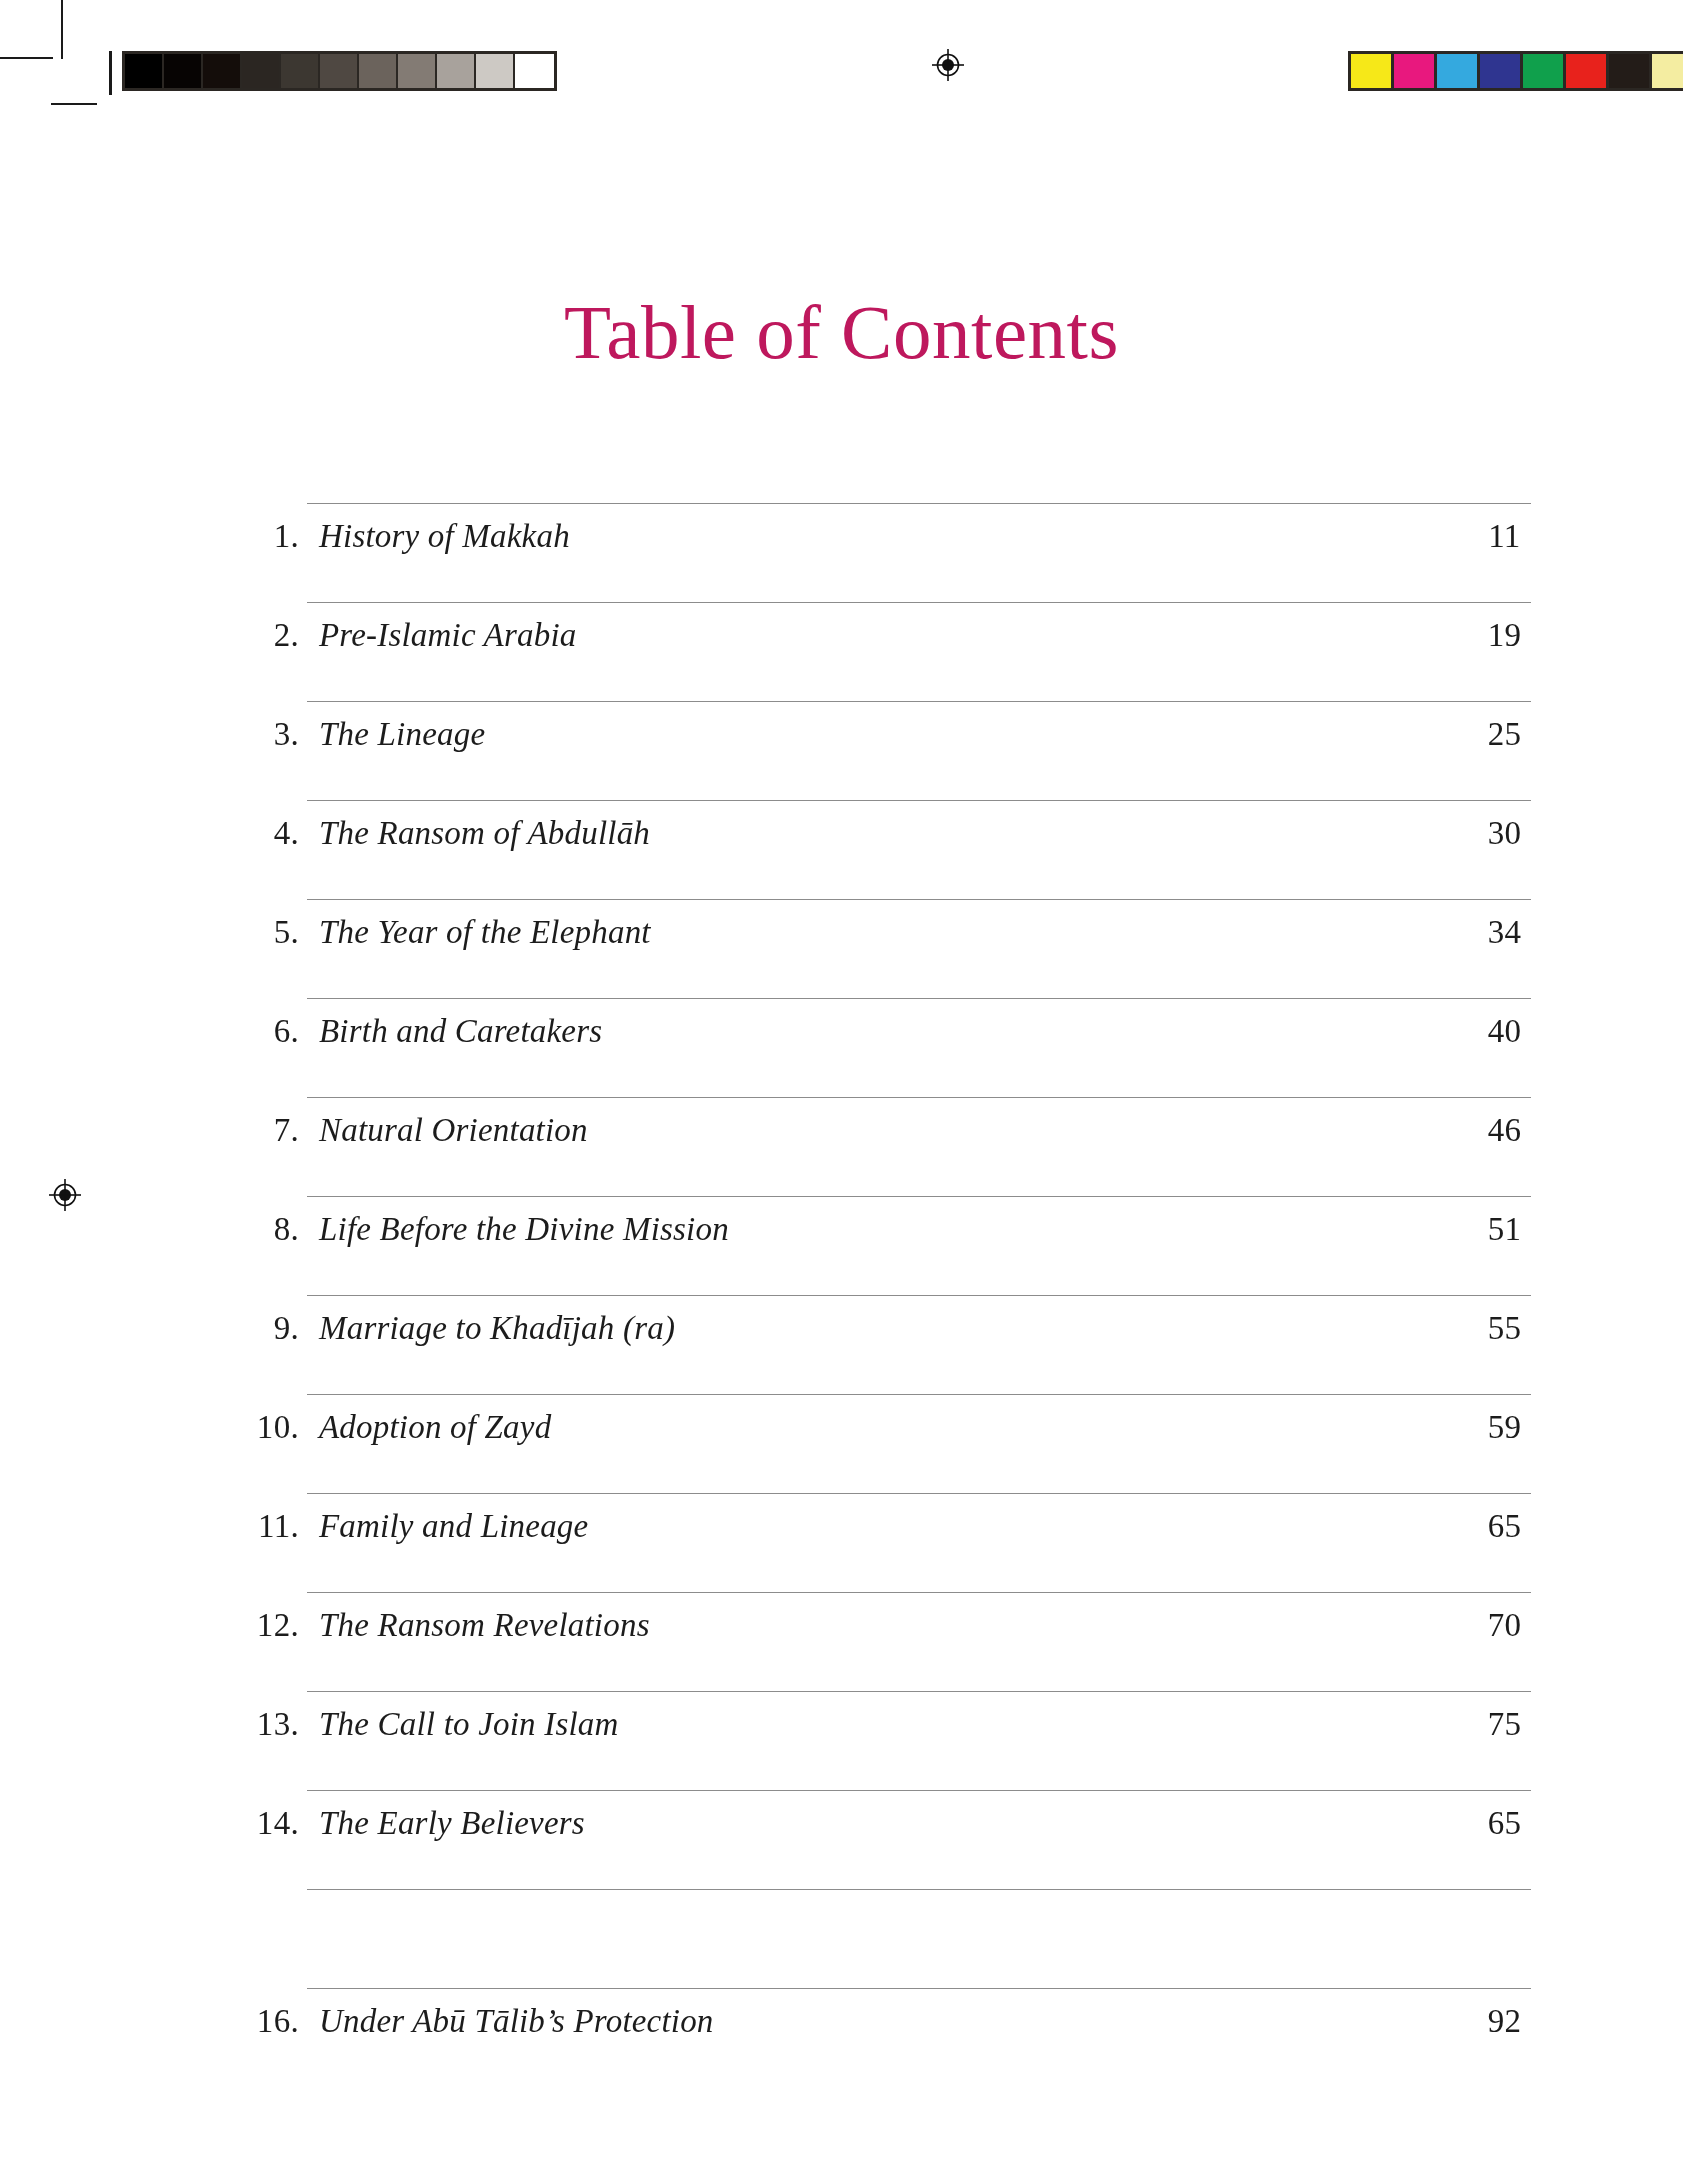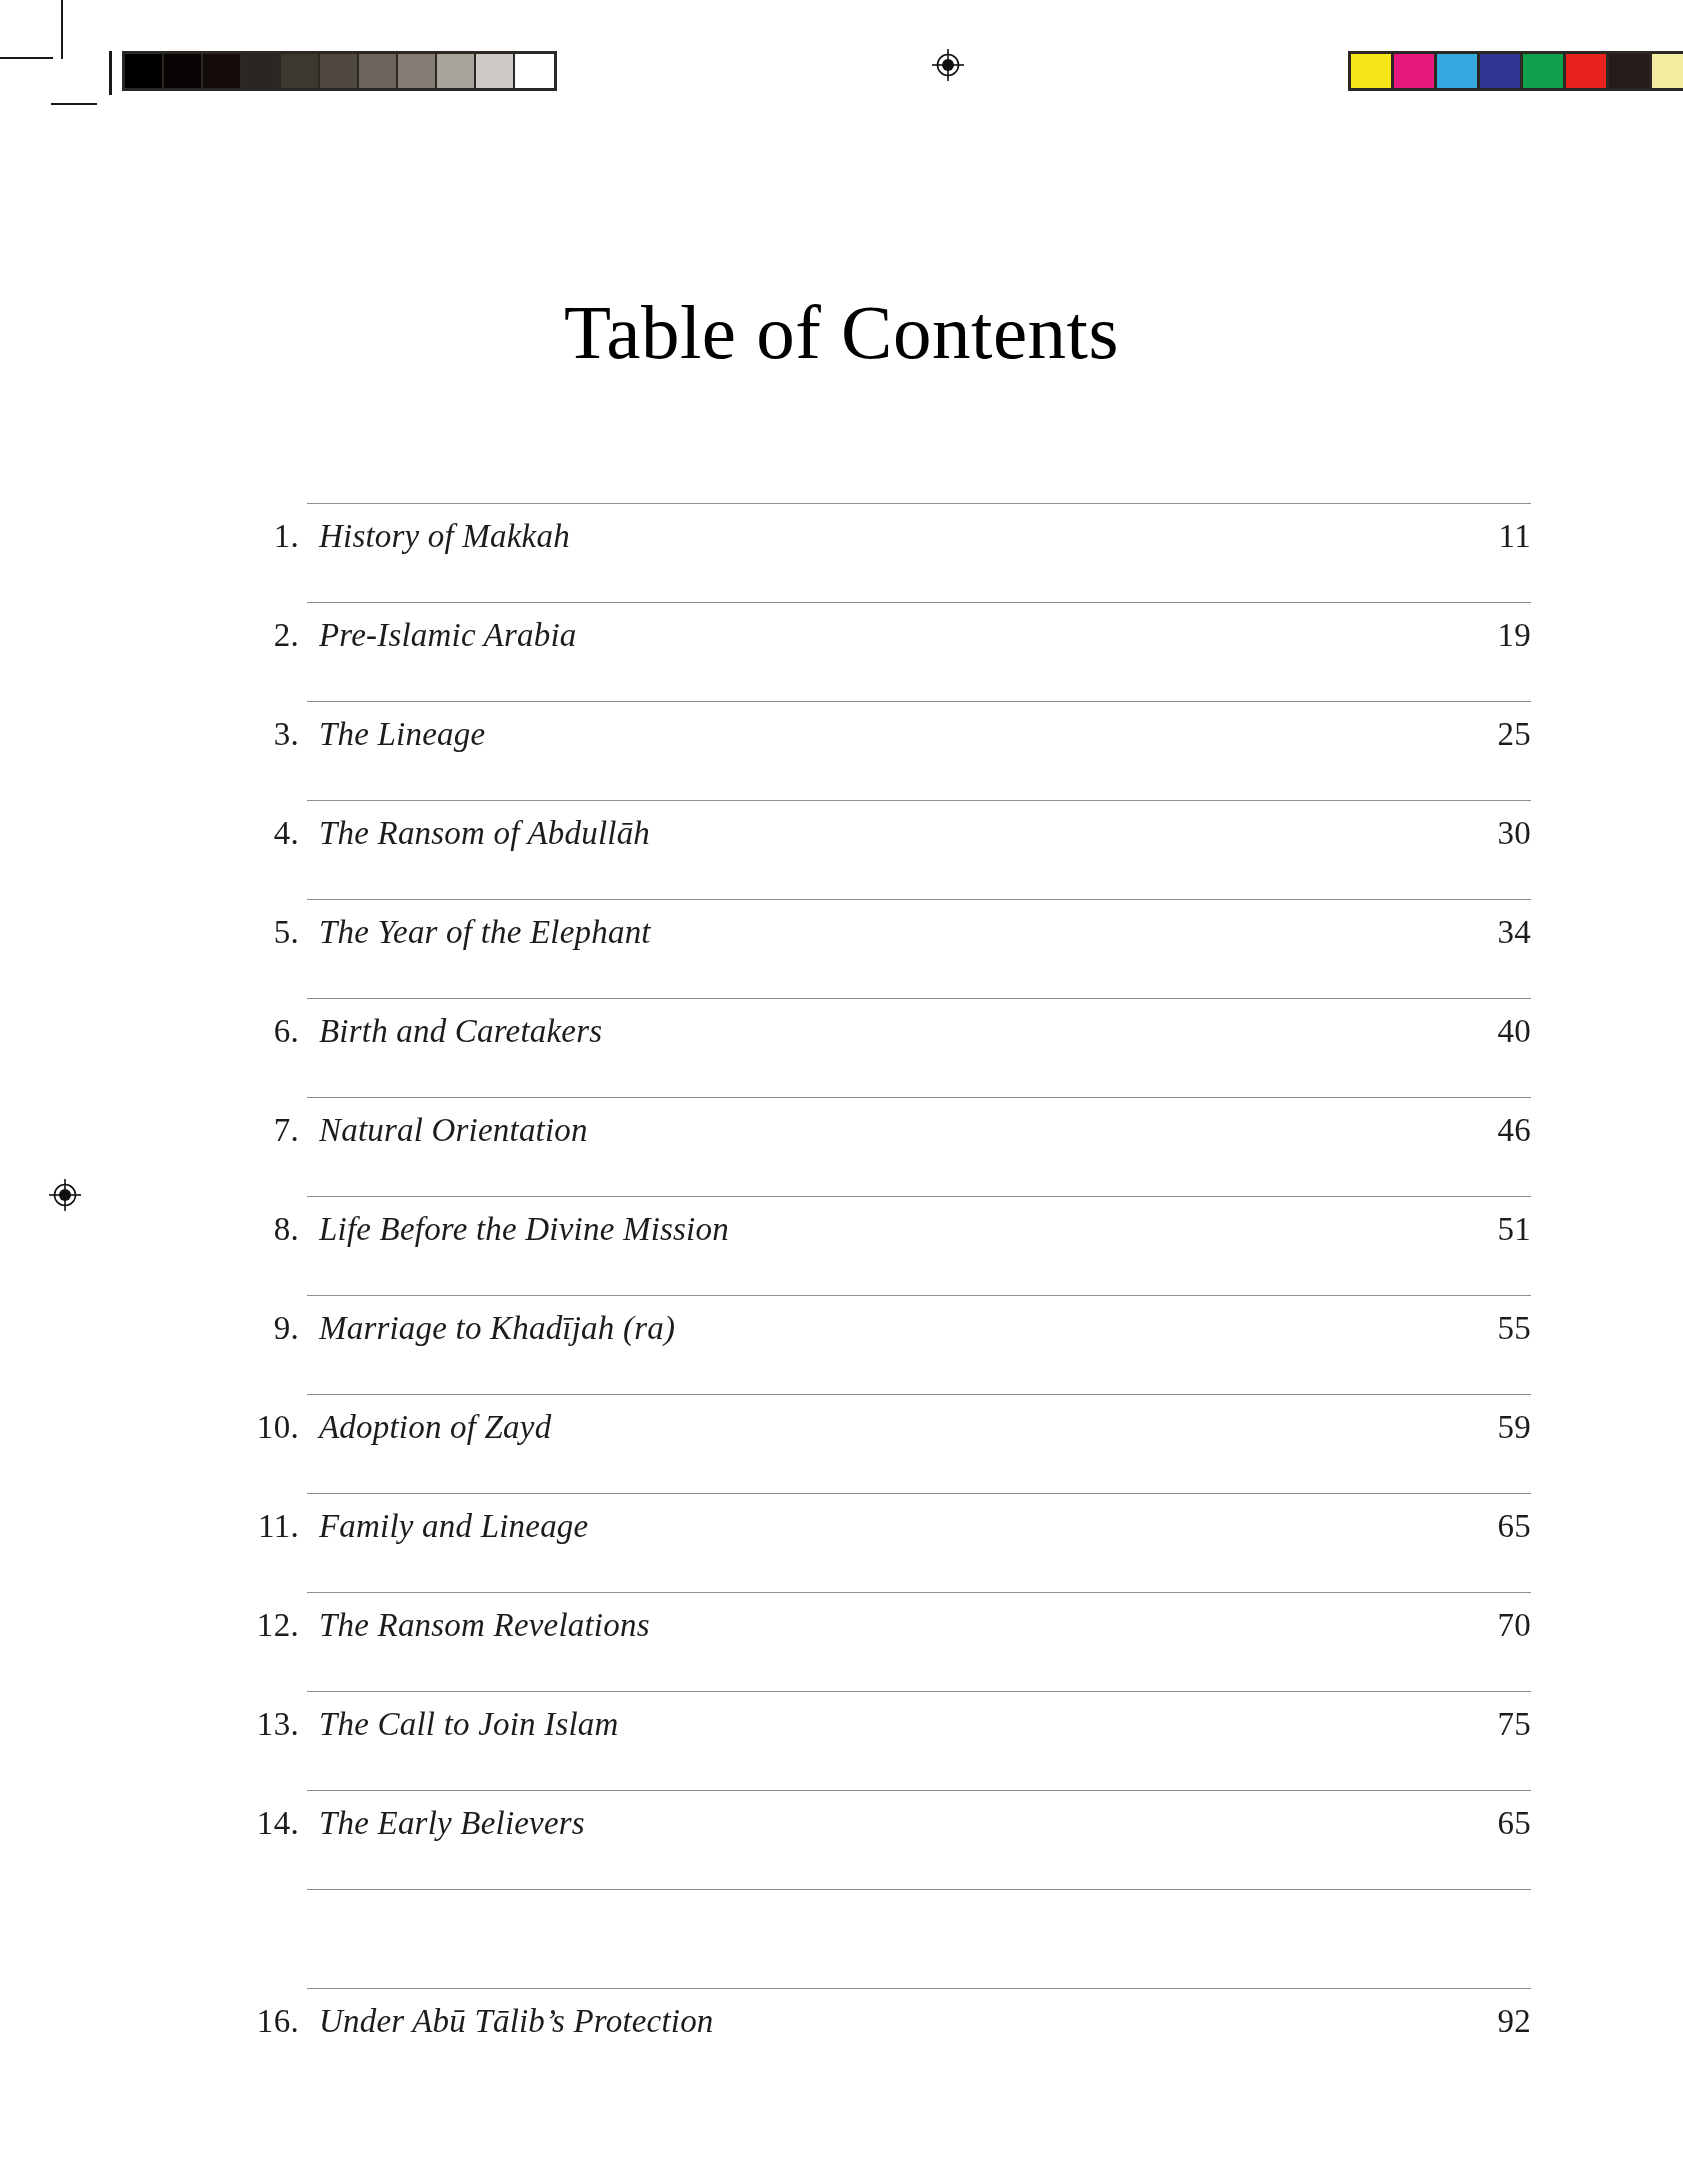--- a/index.html
+++ b/index.html
@@ -63,21 +63,21 @@
 
   
   .page-title {
     position: absolute;
     left: 0; right: 0;
     top: 236px;
     text-align: center;
     font-size: 77px;
     font-weight: 400;
     letter-spacing: 0.5px;
-    color: #000000;
+    color: #be185d;
     font-family: "Liberation Serif", "DejaVu Serif", serif;
   }
 
   
   .toc {
     position: absolute;
     left: 234px;
     top: 503px;
     width: 1297px;
   }
@@ -111,21 +111,21 @@
     letter-spacing: 0.3px;
   }
   .toc-title {
     flex: 1 1 auto;
     padding-left: 12px;
     letter-spacing: 0.2px;
     font-style: italic;
   }
   .toc-page {
     flex: 0 0 auto;
-    text-align: right;
+    text-align: center;
     min-width: 53px;
     letter-spacing: 0.3px;
   }
 </style>
 </head>
 <body>
 
 <div class="prepress crop-v-left"></div>
 <div class="prepress crop-h-left"></div>
 <div class="prepress crop-h-left2"></div>

